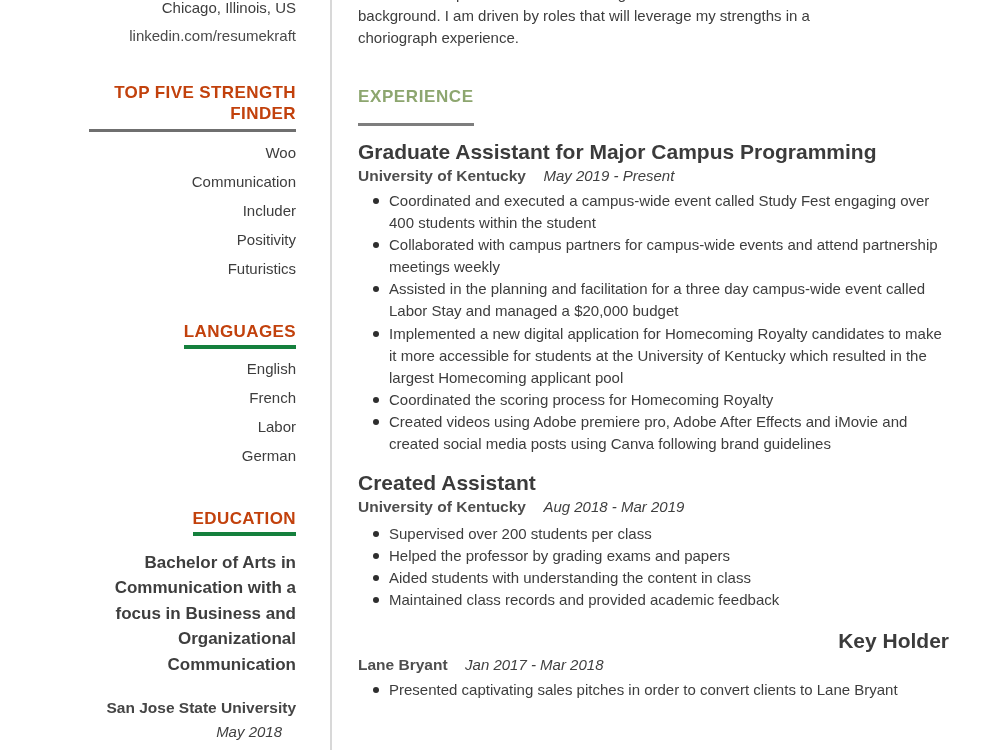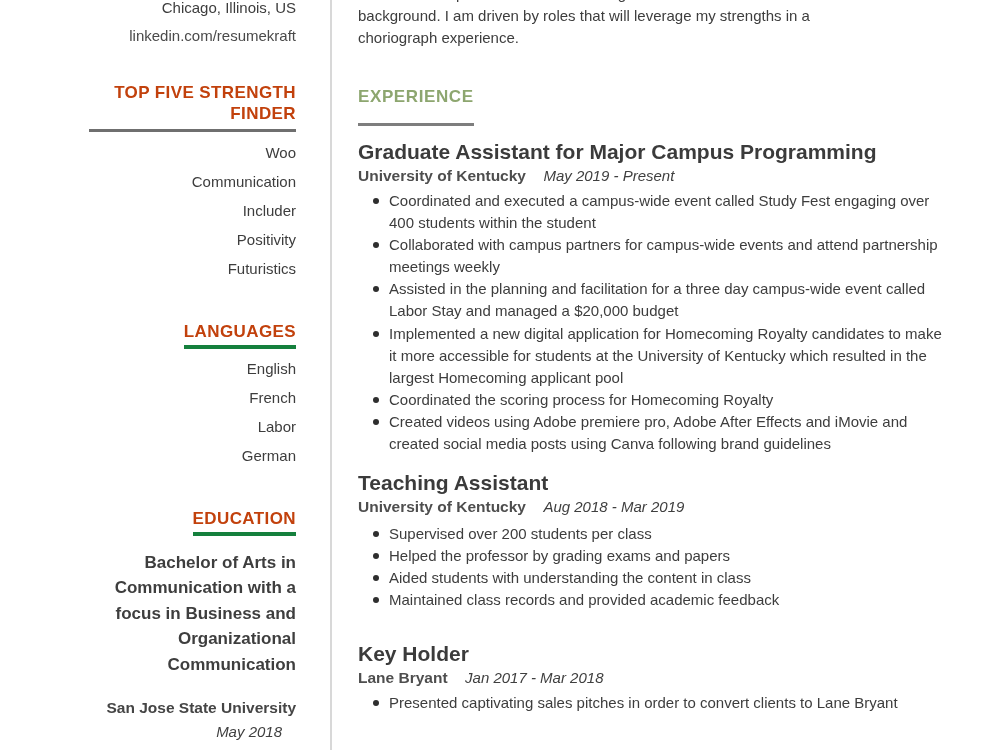--- a/index.html
+++ b/index.html
@@ -35,21 +35,21 @@
   .edu-degree.second{margin-top:21px;}
 
   
   .summary{margin-top:-17px;font-size:15px;line-height:22px;color:#3d3d3d;}
   .main-heading{
     display:inline-block;font-size:17px;font-weight:bold;letter-spacing:.6px;line-height:21px;
     color:#8da66f;margin-top:37px;border-bottom:3px solid #7e7e7e;padding-bottom:16px;
   }
   .job-title{font-size:21px;font-weight:bold;line-height:23px;color:#3b3b3b;margin-top:14px;}
   .job-title.t2{margin-top:16px;}
-  .job-title.t3{margin-top:30px;}
+  .job-title.t3{margin-top:17px;text-align:right;}
   .job-meta{margin-top:3px;line-height:19px;}
   .job-company{font-size:15.5px;font-weight:bold;color:#4e4e4e;}
   .job-dates{font-size:15px;font-style:italic;color:#3f3f3f;margin-left:13px;}
   ul.bullets{list-style:none;margin:5px 0 0 0;padding:0;}
   ul.bullets.b2{margin-top:7px;}
   ul.bullets li{
     position:relative;padding-left:31px;font-size:15px;line-height:22.1px;color:#3d3d3d;
   }
   ul.bullets li::before{
     content:"";position:absolute;left:15px;top:8px;width:6px;height:6px;border-radius:50%;
@@ -118,21 +118,21 @@
     <li>Coordinated and executed a campus-wide event called Study Fest engaging over 400 students within the student</li>
         <li>Collaborated with campus partners for campus-wide events and attend partnership meetings weekly</li>
         <li>Assisted in the planning and facilitation for a three day campus-wide event called Labor Stay and managed a $20,000 budget</li>
         <li>Implemented a new digital application for Homecoming Royalty candidates to make it more accessible for students at the University of Kentucky which resulted in the largest Homecoming applicant pool</li>
         <li>Coordinated the scoring process for Homecoming Royalty</li>
         <li>Created videos using Adobe premiere pro, Adobe After Effects and iMovie and created social media posts using Canva following brand guidelines</li>
       </ul>
   </div>
 
   <div>
-    <div class="job-title t2">Teaching Assistant</div>
+    <div class="job-title t2">Created Assistant</div>
     <div class="job-meta">
       <span class="job-company">University of Kentucky</span>
       <span class="job-dates">Aug 2018 - Mar 2019</span>
     </div>
     <ul class="bullets b2">
 
     <li>Supervised over 200 students per class</li>
         <li>Helped the professor by grading exams and papers</li>
         <li>Aided students with understanding the content in class</li>
         <li>Maintained class records and provided academic feedback</li>

